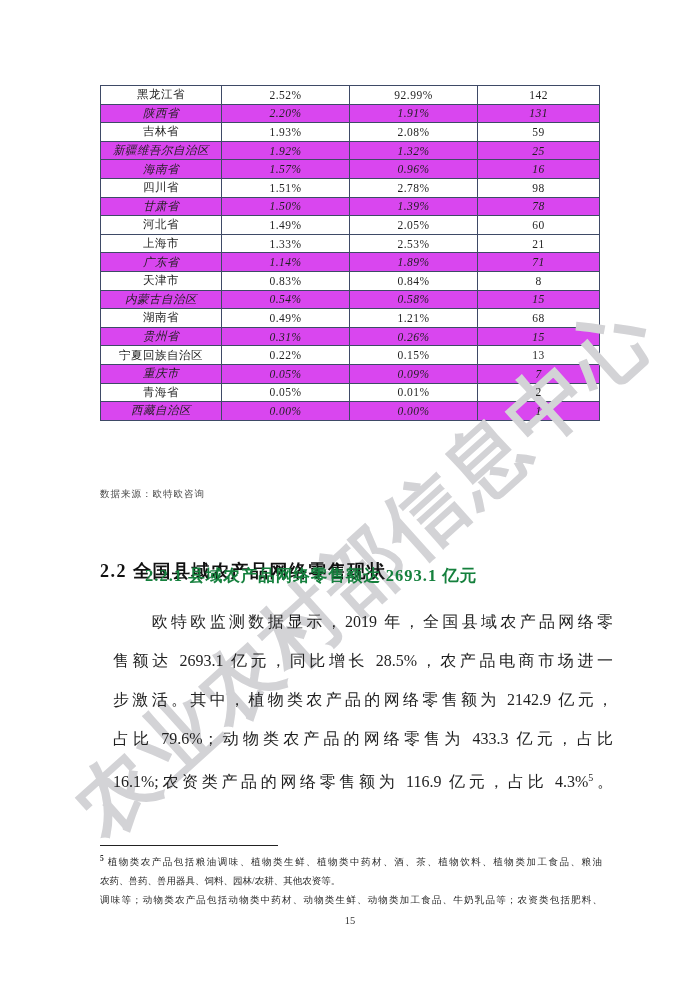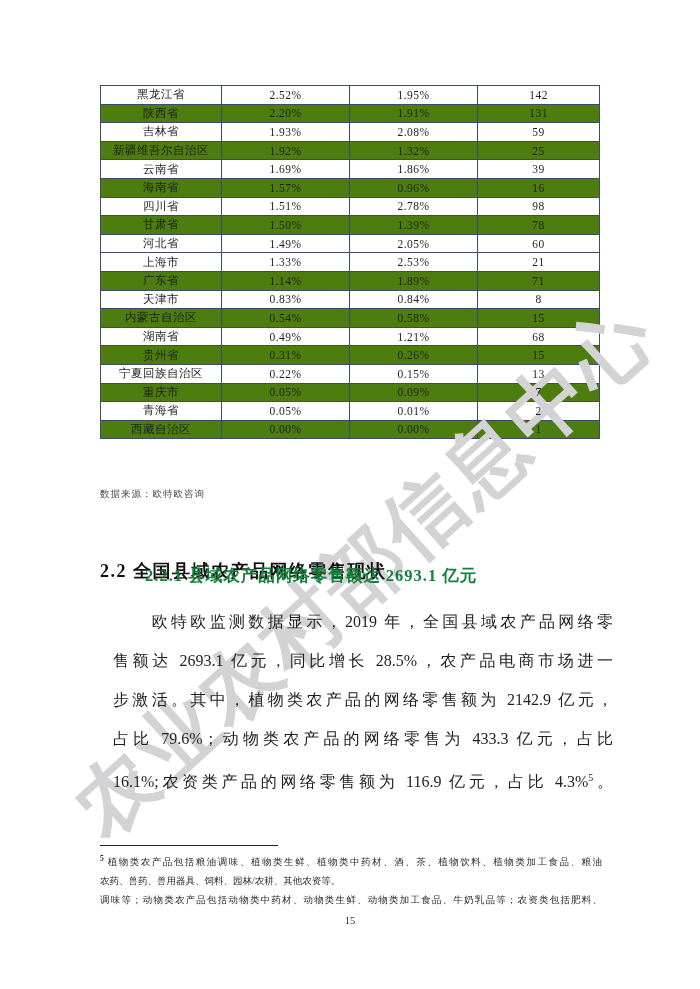--- a/index.html
+++ b/index.html
@@ -29,21 +29,21 @@
     border: 1px solid #3e4a66;
     height: 18.6px;
     font-size: 11.5px;
     text-align: center;
     vertical-align: middle;
     padding: 0 2px;
     background: #ffffff;
     letter-spacing: 0.5px;
     white-space: nowrap;
   }
-  table.province-table tr.alt td { background: #4d7c0f; }
+  table.province-table tr.alt td { background: #d946ef; font-style: italic; }
 
   
   .source-note {
     position: absolute; left: 100px; top: 488px;
     font-size: 9.5px; letter-spacing: 1px; color: #454545;
   }
 
   
   .h2 {
     position: absolute; left: 100px; top: 520px;
@@ -116,46 +116,40 @@
       <colgroup>
         <col style="width:121px">
           <col style="width:128px">
           <col style="width:128px">
           <col style="width:122px">
       </colgroup>
       <tbody id="tbody">
           <tr>
       <td><span class="z">黑龙江省</span></td>
       <td><span class="z">2.52%</span></td>
-      <td><span class="z">1.95%</span></td>
+      <td><span class="z">92.99%</span></td>
       <td><span class="z">142</span></td>
     </tr>
           <tr class="alt">
       <td><span class="z">陕西省</span></td>
       <td><span class="z">2.20%</span></td>
       <td><span class="z">1.91%</span></td>
       <td><span class="z">131</span></td>
     </tr>
           <tr>
       <td><span class="z">吉林省</span></td>
       <td><span class="z">1.93%</span></td>
       <td><span class="z">2.08%</span></td>
       <td><span class="z">59</span></td>
     </tr>
           <tr class="alt">
       <td><span class="z">新疆维吾尔自治区</span></td>
       <td><span class="z">1.92%</span></td>
       <td><span class="z">1.32%</span></td>
       <td><span class="z">25</span></td>
-    </tr>
-          <tr>
-      <td><span class="z">云南省</span></td>
-      <td><span class="z">1.69%</span></td>
-      <td><span class="z">1.86%</span></td>
-      <td><span class="z">39</span></td>
     </tr>
           <tr class="alt">
       <td><span class="z">海南省</span></td>
       <td><span class="z">1.57%</span></td>
       <td><span class="z">0.96%</span></td>
       <td><span class="z">16</span></td>
     </tr>
           <tr>
       <td><span class="z">四川省</span></td>
       <td><span class="z">1.51%</span></td>

